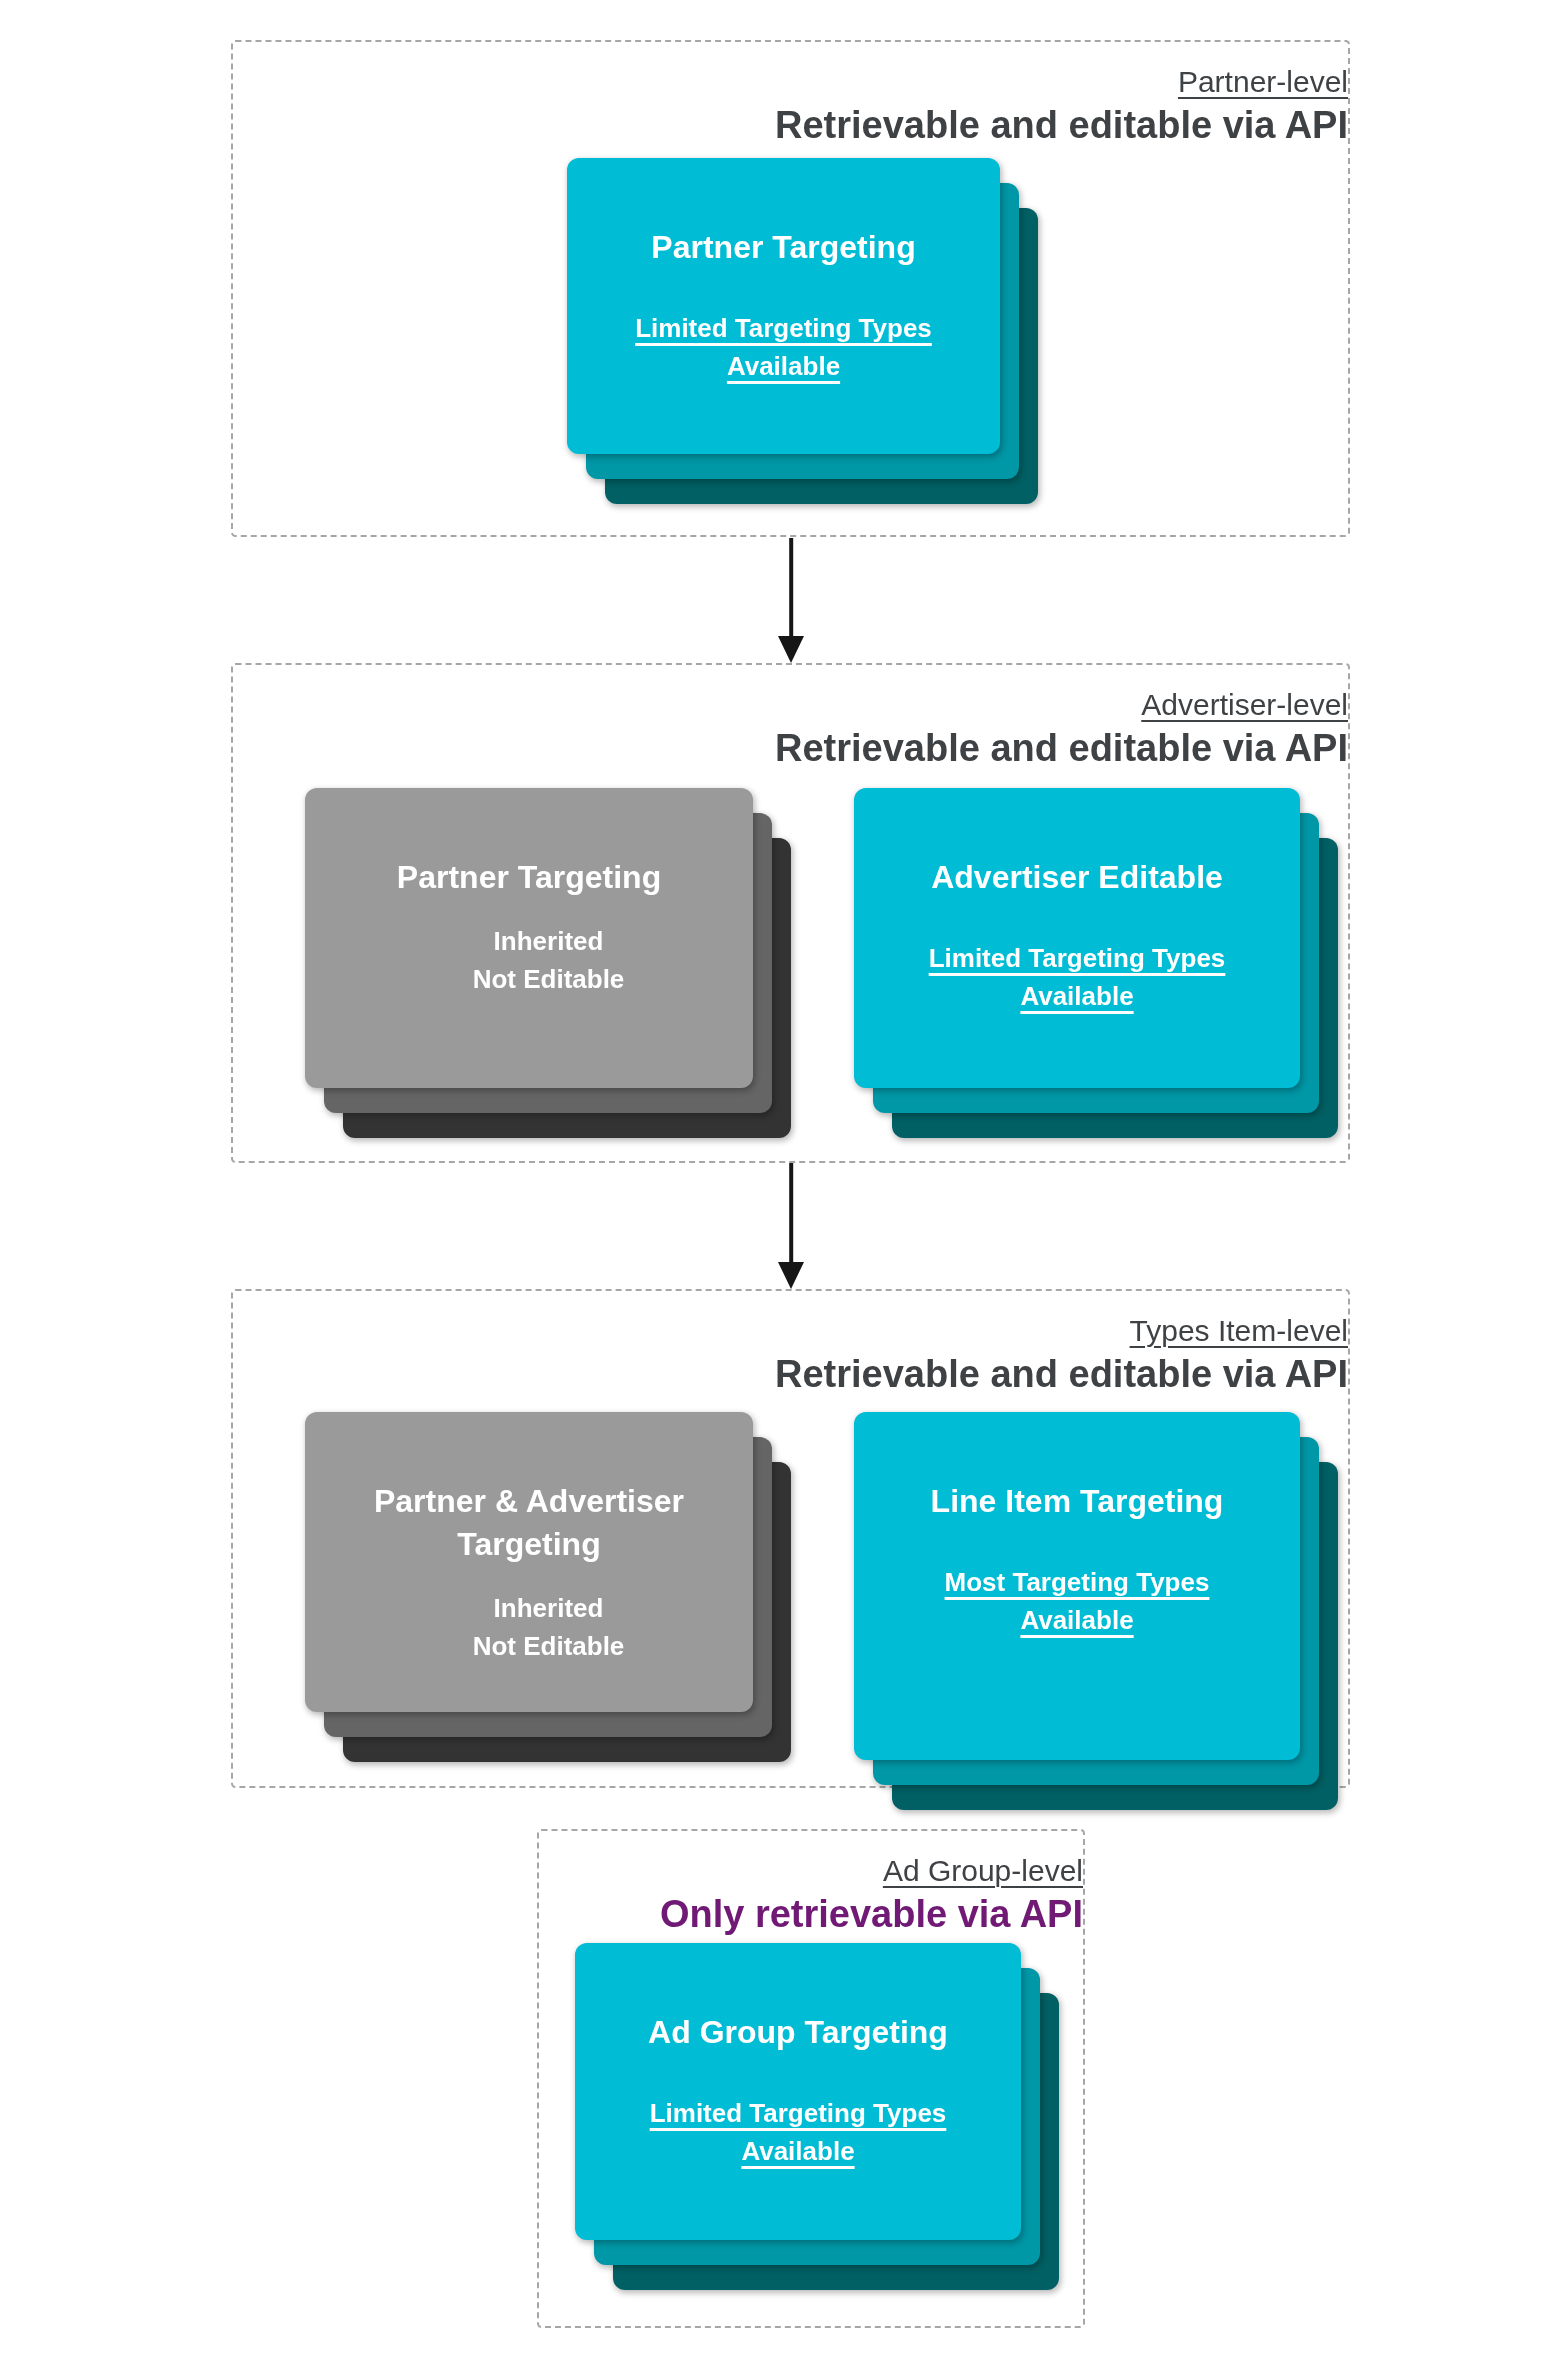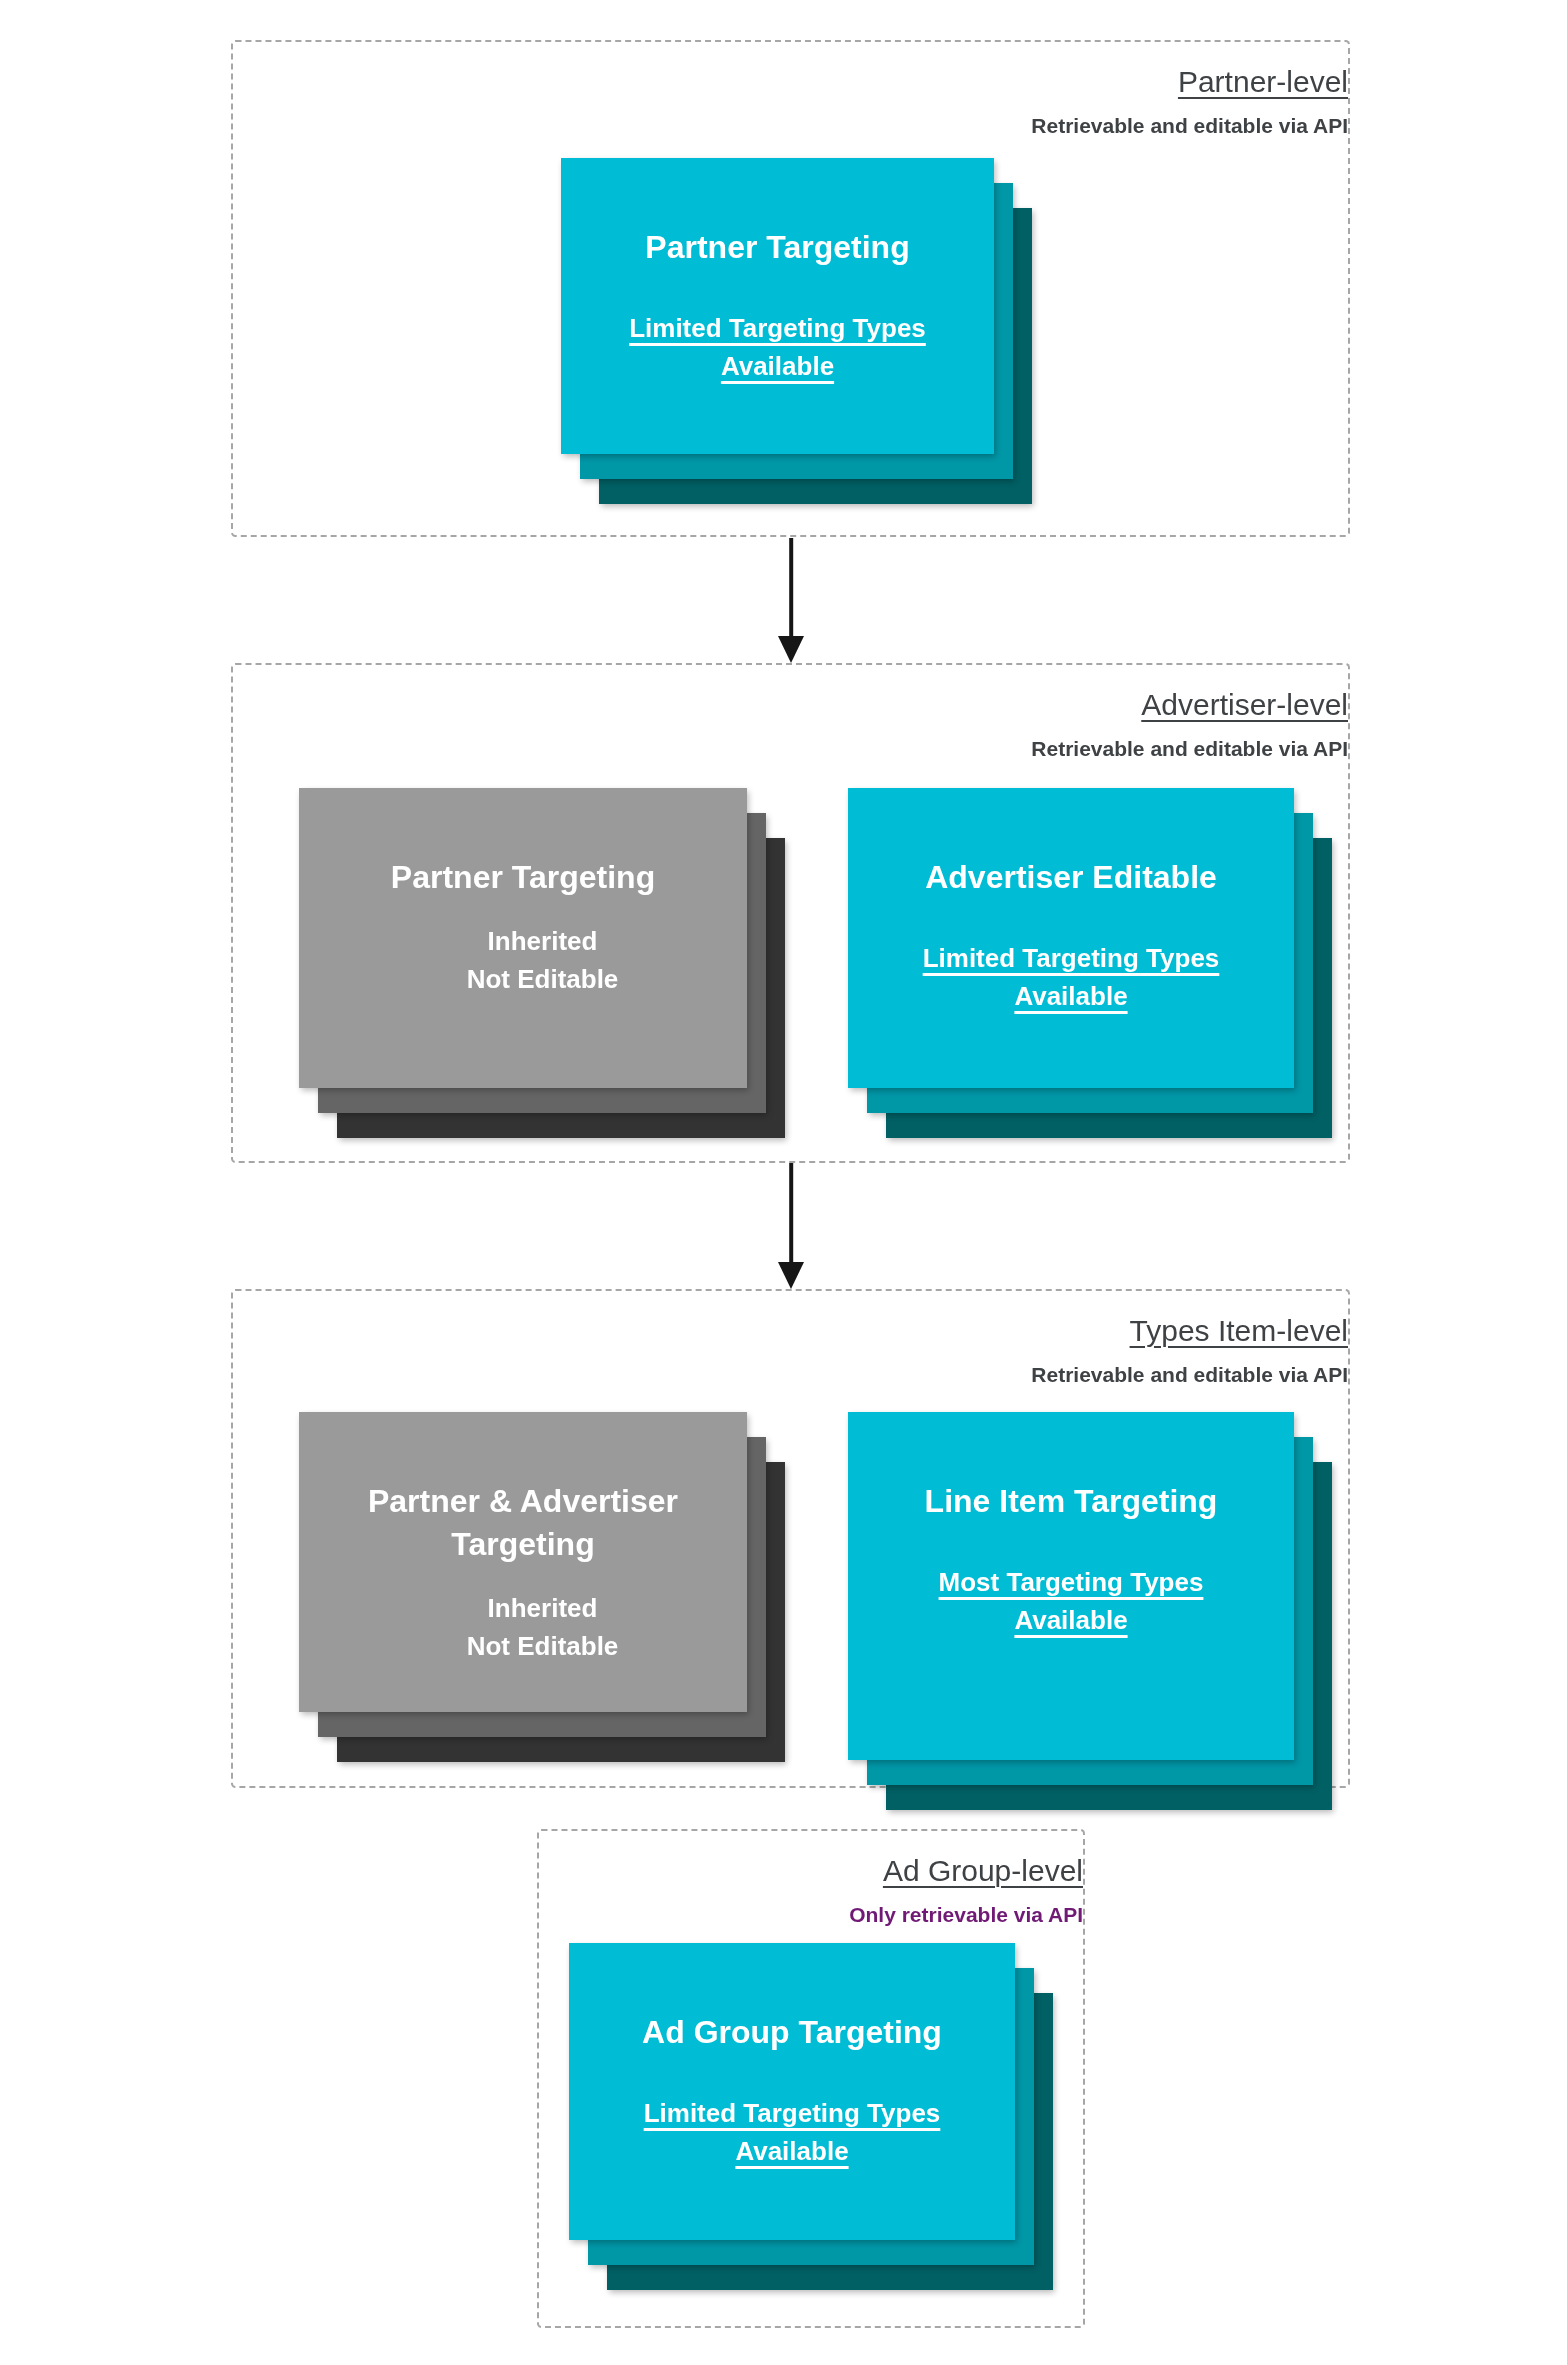--- a/index.html
+++ b/index.html
@@ -22,28 +22,28 @@
   #s1 { left:231px; top:40px;   width:1119px; height:497px; }
   #s2 { left:231px; top:663px;  width:1119px; height:500px; }
   #s3 { left:231px; top:1289px; width:1119px; height:499px; }
   #s4 { left:537px; top:1829px; width:548px;  height:499px; }
 
   .hdr { text-align:right; padding-top:18px; }
   .hdr-title {
     font-size:30px; font-weight:400; color:#3f4245; line-height:43px;
     text-decoration:underline; text-decoration-thickness:2.2px; text-underline-offset:4.5px;
   }
-  .hdr-sub { font-size:21px; font-weight:700; color:#3f4245; line-height:45px; }
+  .hdr-sub { font-size:38px; font-weight:700; color:#3f4245; line-height:45px; }
   .hdr-sub.alert { color:#701a75; }
 
   
   .stack { position:absolute; }
   .layer, .card {
-    position:absolute; left:0; top:0; width:100%; height:100%;
-    border-radius:0;
+    position:absolute; left:6px; top:0; width:100%; height:100%;
+    border-radius:12px;
     box-shadow:1.8px 2.7px 6.3px rgba(0,0,0,0.28);
   }
   .layer.back { transform:translate(38px,50px); }
   .layer.mid  { transform:translate(19px,25px); }
 
   .teal .layer.back { background:#006064; }
   .teal .layer.mid  { background:#0097a7; }
   .teal .card       { background:#00bcd4; }
 
   .gray .layer.back { background:#333333; }

